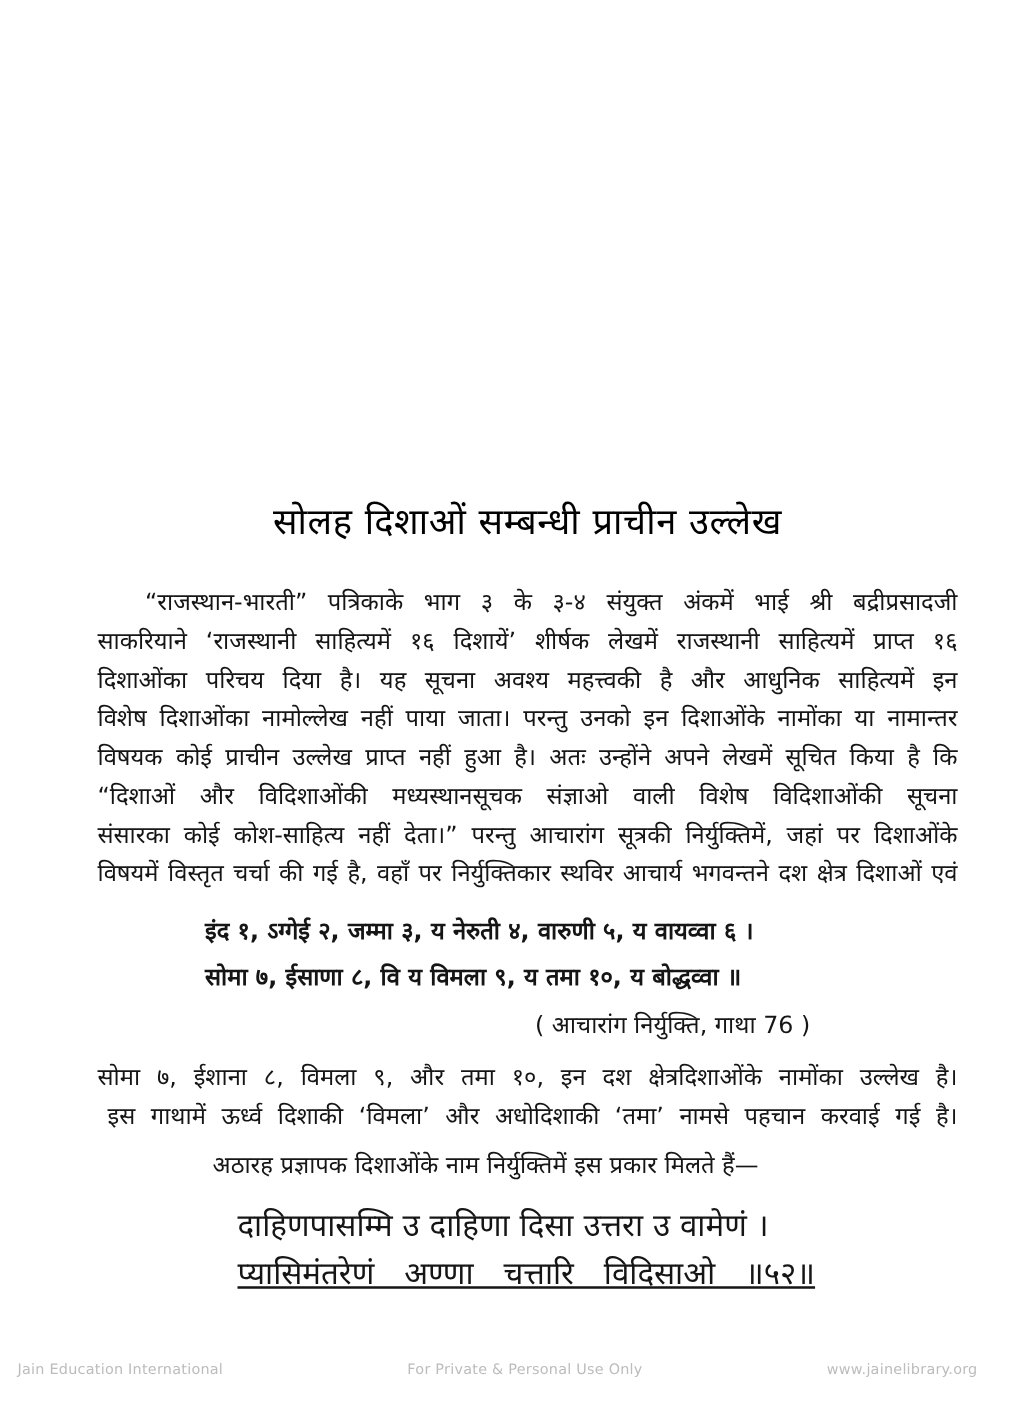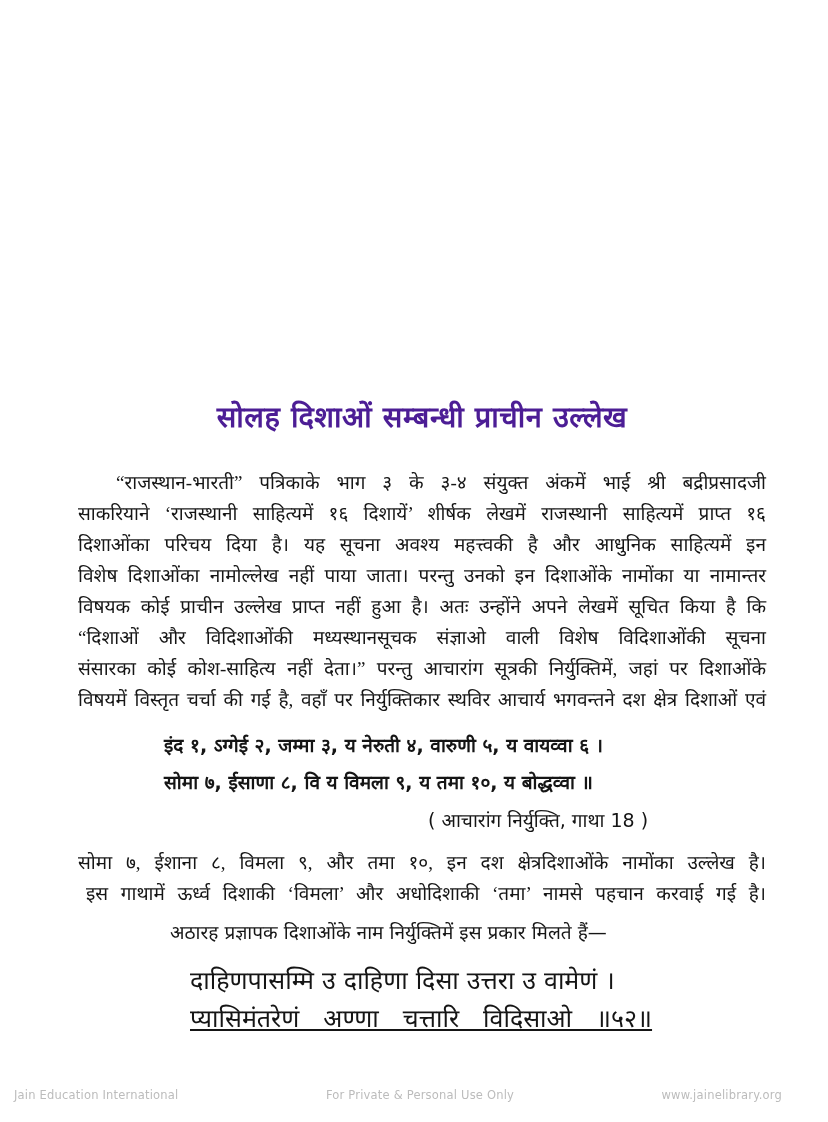--- a/index.html
+++ b/index.html
@@ -17,29 +17,28 @@
   }
   .scan-page {
     position: absolute;
     left: 78px;
     top: 396px;
     width: 688px;
   }
   .doc-title {
     margin: 0 0 32px 0;
     font-size: 29px;
-    font-weight: 700;
+    font-weight: 400;
     text-align: center;
     letter-spacing: 0.5px;
-    color: #4c1d95;
+    color: #000000;
   }
   .para {
     font-size: 19px;
     line-height: 31px;
-    font-family: Liberation Serif, serif;
   }
   .jline {
     text-align: justify;
     text-align-last: justify;
     white-space: normal;
   }
   .first-indent { text-indent: 38px; }
   .small-indent { text-indent: 8px; }
   .verse {
     margin: 12px 0 0 86px;
@@ -94,21 +93,21 @@
     <div class="jline">“दिशाओं और विदिशाओंकी मध्यस्थानसूचक संज्ञाओ वाली विशेष विदिशाओंकी सूचना</div>
     <div class="jline">संसारका कोई कोश-साहित्य नहीं देता।” परन्तु आचारांग सूत्रकी निर्युक्तिमें, जहां पर दिशाओंके</div>
     <div class="jline">विषयमें विस्तृत चर्चा की गई है, वहाँ पर निर्युक्तिकार स्थविर आचार्य भगवन्तने दश क्षेत्र दिशाओं एवं</div>
   </div>
 
   <div class="verse">
     <div>इंद १, ऽग्गेई २, जम्मा ३, य नेरुती ४, वारुणी ५, य वायव्वा ६ ।</div>
     <div>सोमा ७, ईसाणा ८, वि य विमला ९, य तमा १०, य बोद्धव्वा ॥</div>
   </div>
 
-  <div class="citation">( आचारांग निर्युक्ति, गाथा 18 )</div>
+  <div class="citation">( आचारांग निर्युक्ति, गाथा 76 )</div>
 
   <div class="para">
     <div class="jline">सोमा ७, ईशाना ८, विमला ९, और तमा १०, इन दश क्षेत्रदिशाओंके नामोंका उल्लेख है।</div>
     <div class="jline small-indent">इस गाथामें ऊर्ध्व दिशाकी ‘विमला’ और अधोदिशाकी ‘तमा’ नामसे पहचान करवाई गई है।</div>
   </div>
 
   <div class="lead-in">अठारह प्रज्ञापक दिशाओंके नाम निर्युक्तिमें इस प्रकार मिलते हैं—</div>
 
   <div class="verse2">
     <div>दाहिणपासम्मि उ दाहिणा दिसा उत्तरा उ वामेणं ।</div>

